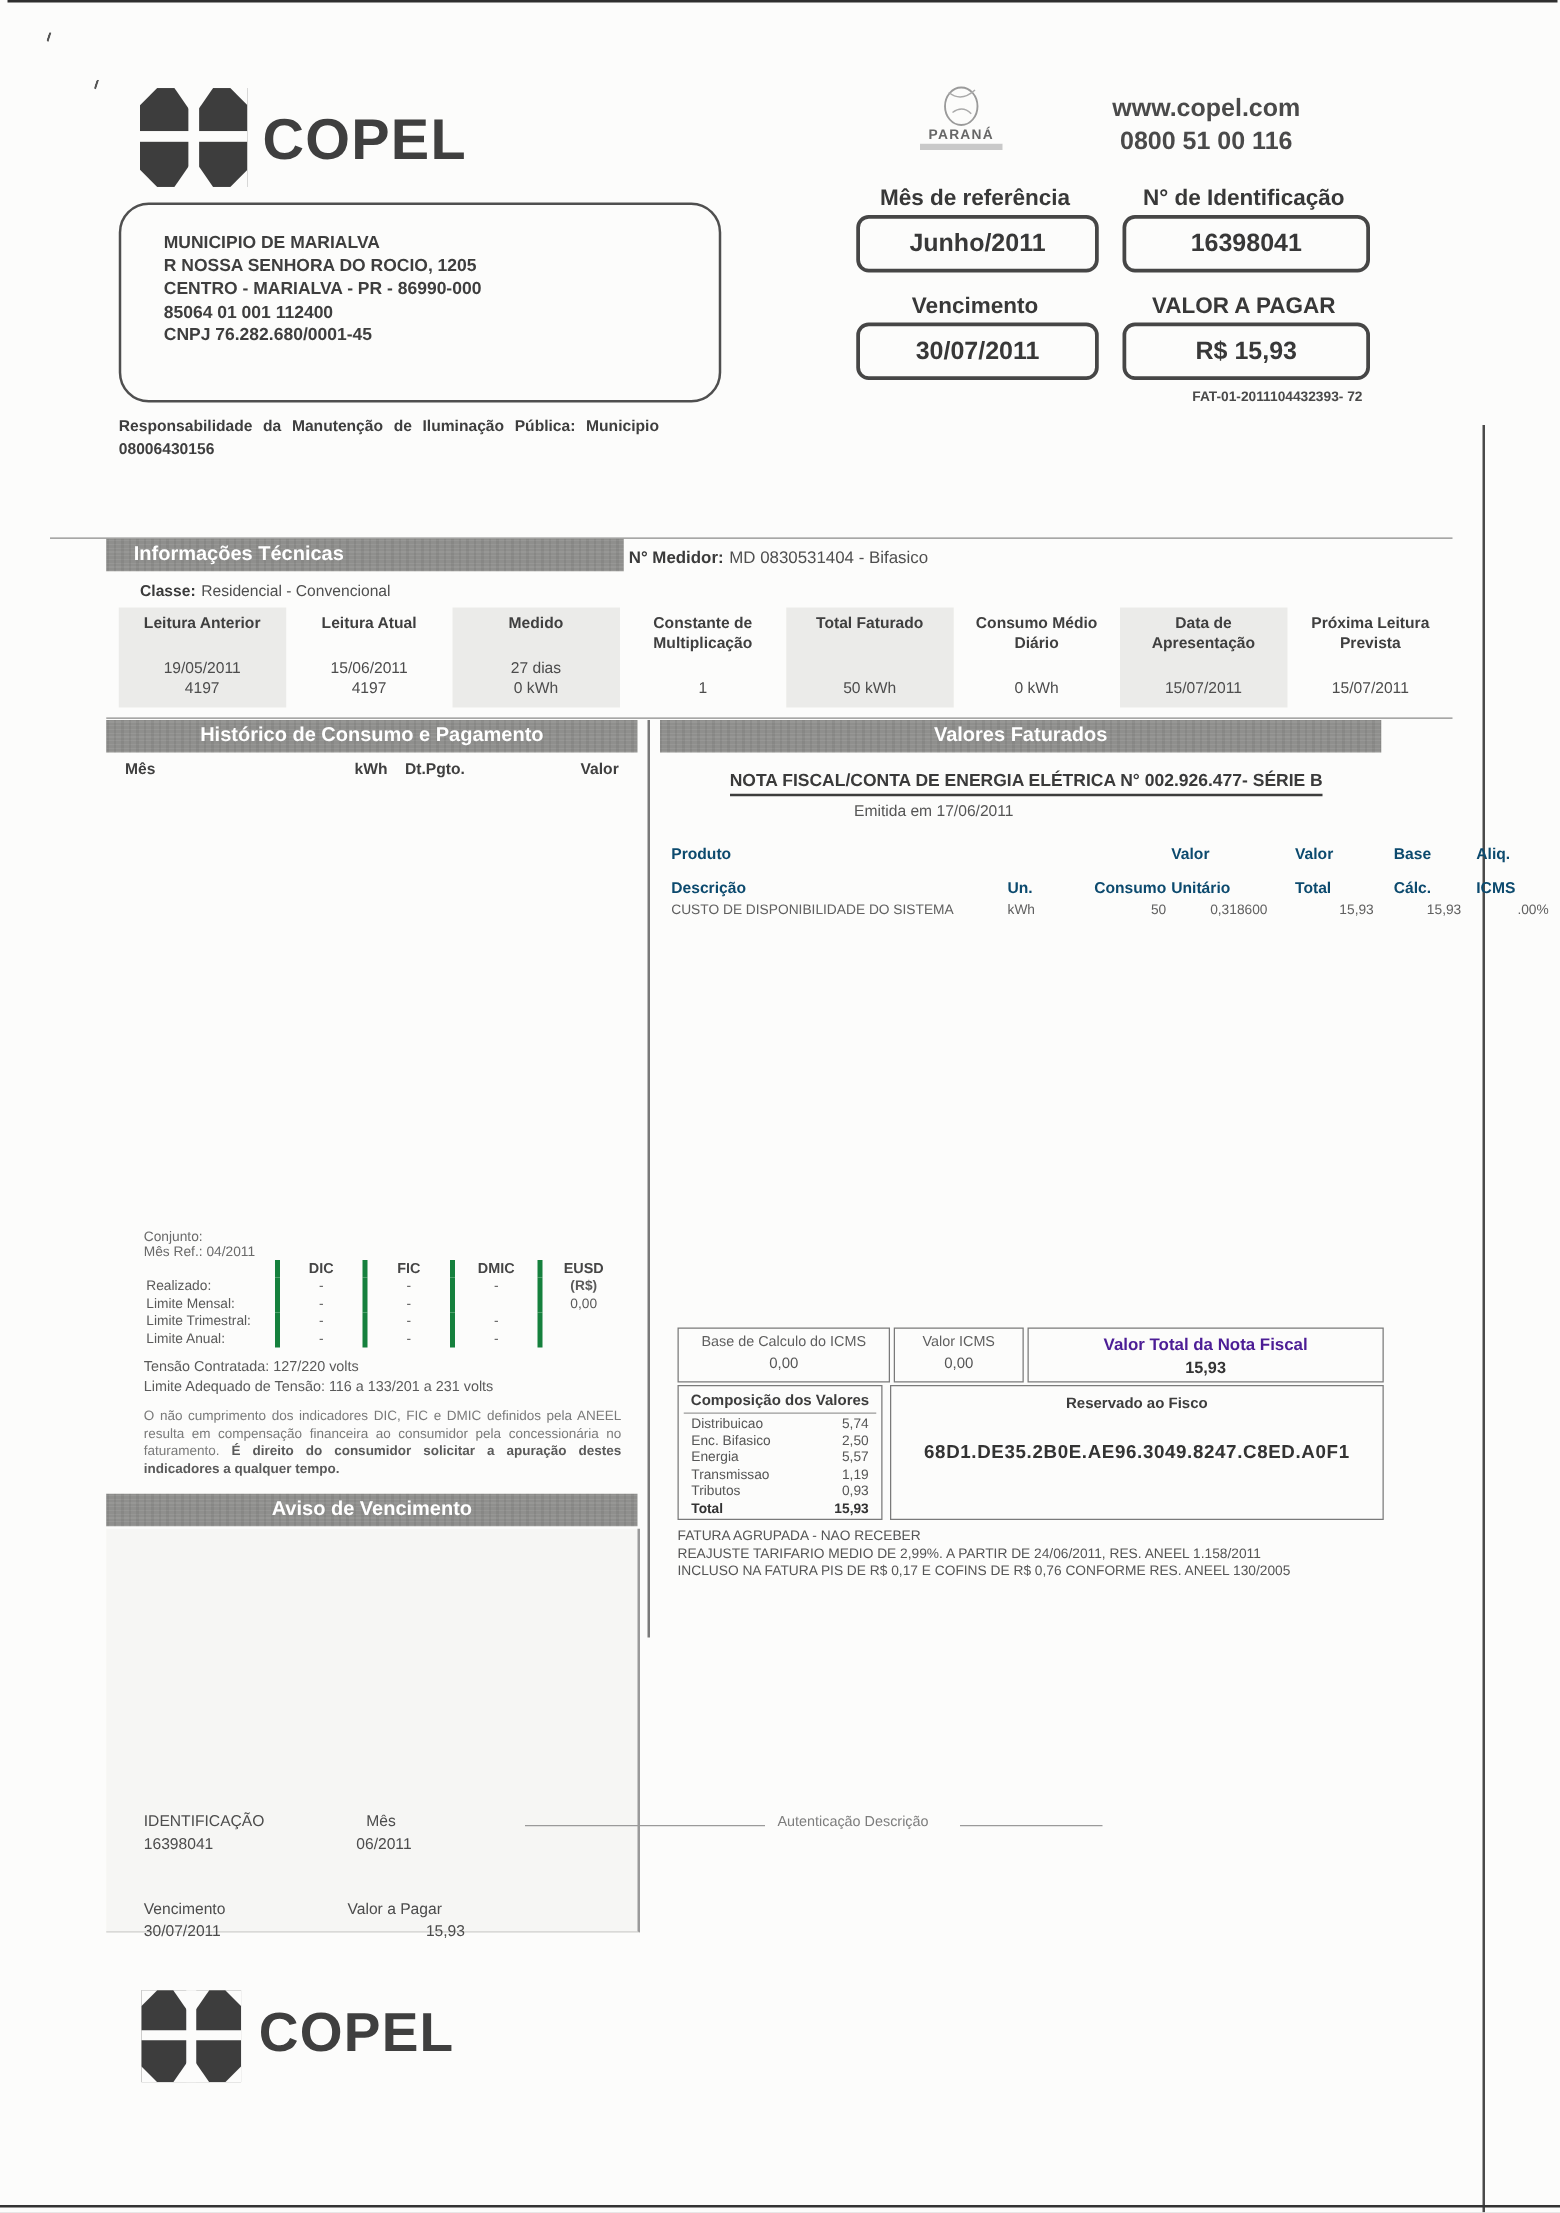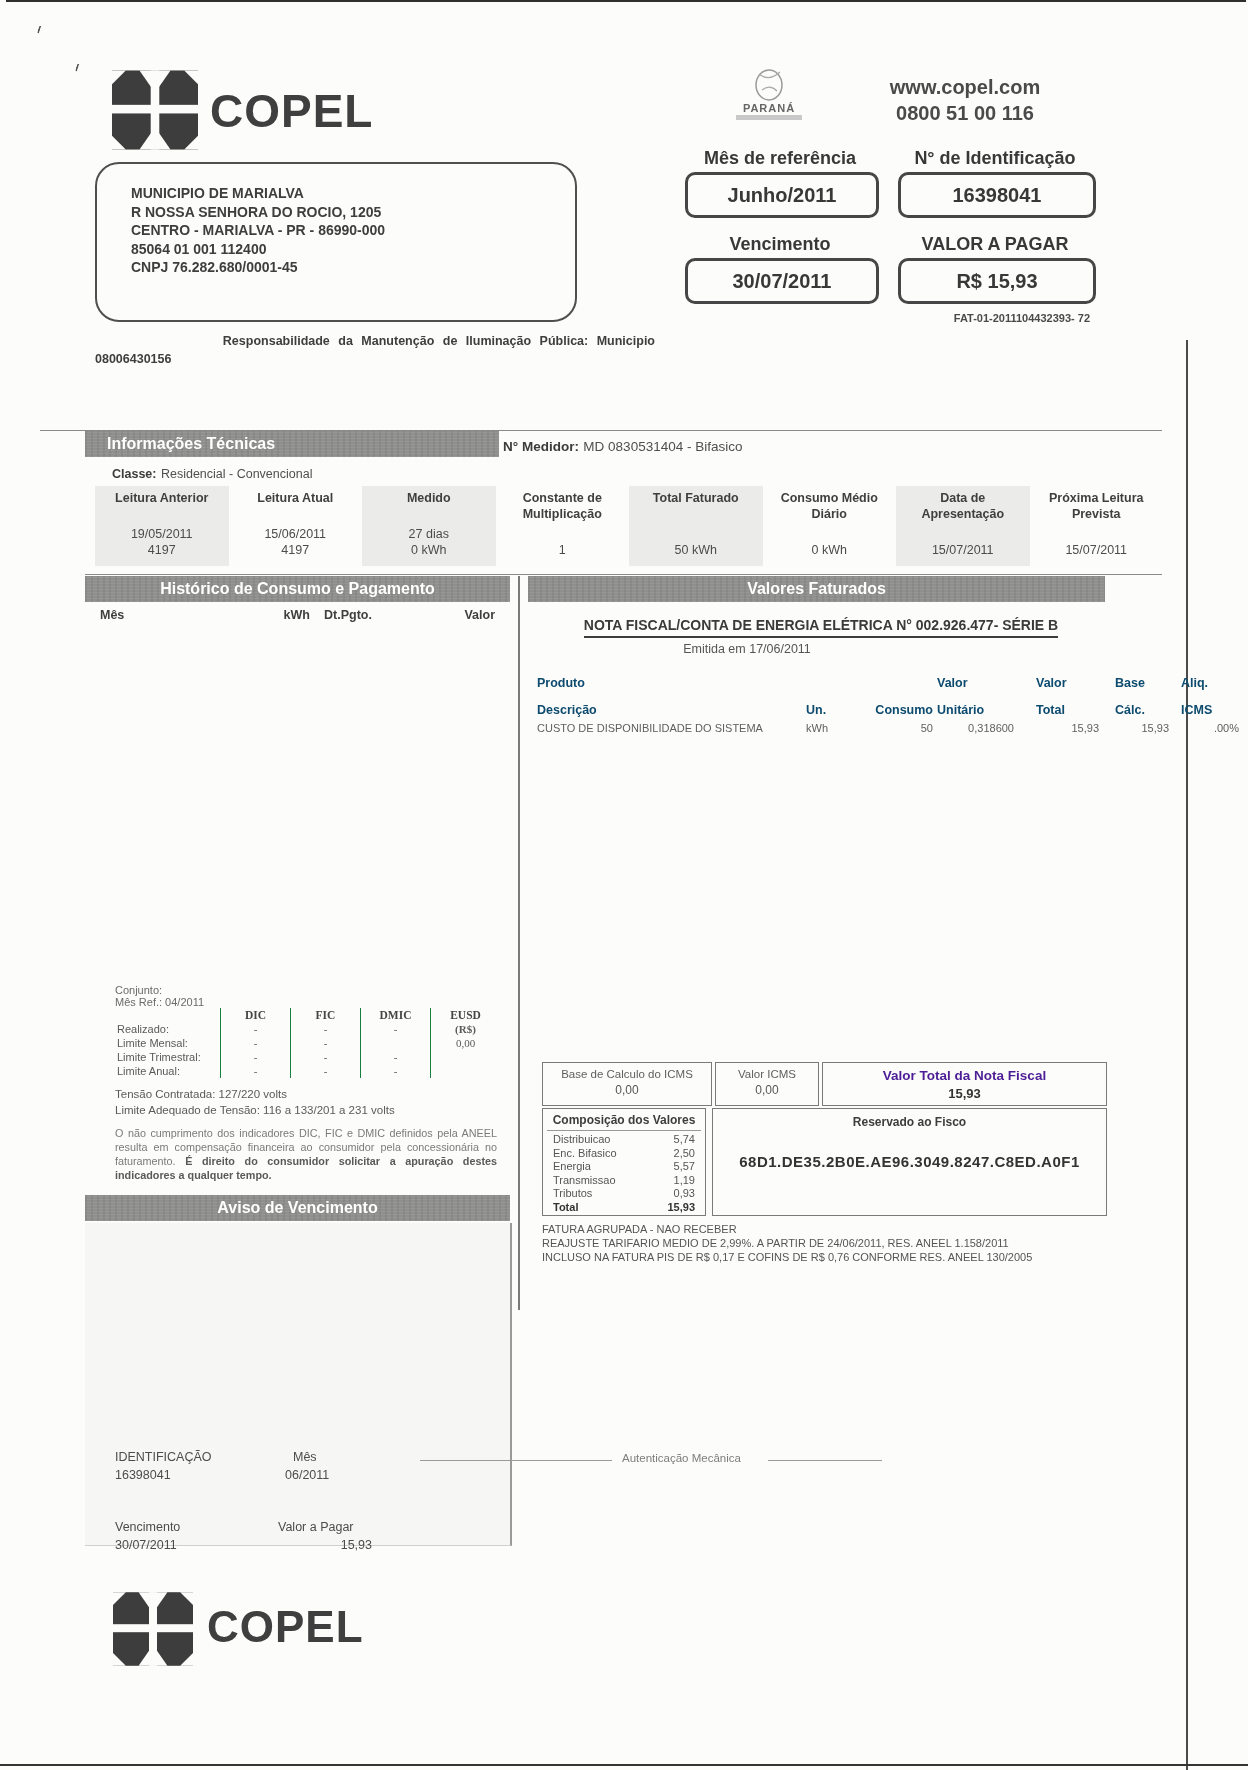--- a/index.html
+++ b/index.html
@@ -22,21 +22,21 @@
   .contact{font-size:20px;font-weight:bold;color:#4a4a4a;line-height:26px;text-align:center;}
   .parana-name{font-size:11px;font-weight:bold;color:#666;letter-spacing:1px;text-align:center;}
   .parana-sub{height:5px;background:#c9c9c9;margin-top:1px;}
   
   .custbox{border:2px solid #4f4f4f;border-radius:24px;}
   .custline{font-size:14px;font-weight:bold;color:#3e3e3e;line-height:18.5px;}
   .sumlabel{font-size:18px;font-weight:bold;color:#383838;text-align:center;}
   .sumbox{border:3px solid #464646;border-radius:10px;display:flex;align-items:center;justify-content:center;
           font-size:20px;font-weight:bold;color:#383838;}
   .fat{font-size:11px;font-weight:bold;color:#4a4a4a;}
-  .resp{font-size:12.5px;font-weight:bold;color:#3e3e3e;text-align:right;}
+  .resp{font-size:12.5px;font-weight:bold;color:#3e3e3e;}
   
   .bar{height:26px;background:#8f8f8d;color:#fff;font-weight:bold;font-size:16px;line-height:26px;
        background-image:repeating-linear-gradient(90deg, rgba(0,0,0,.06) 0 2px, transparent 2px 6px),
                         repeating-linear-gradient(0deg, rgba(255,255,255,.07) 0 1px, transparent 1px 3px);}
   .hline{position:absolute;height:1px;background:#8a8a8a;}
   .vline{position:absolute;width:2px;background:#7a7a7a;}
   .inline-label{font-size:13.5px;font-weight:bold;color:#3b3b3b;}
   .inline-value{font-size:13.5px;color:#4f4f4f;}
   
   .ttable{position:absolute;left:95px;top:486px;width:1068px;display:flex;}
@@ -52,21 +52,21 @@
   .emitida{font-size:12.5px;color:#555;}
   .pgrid{position:absolute;left:537px;top:664px;width:604px;display:grid;
          grid-template-columns:265px 45px 78px 95px 75px 62px 58px;column-gap:4px;}
   .ph{font-size:12.5px;font-weight:bold;color:#0c4a6e;line-height:15px;margin-top:12px;}
   .pv{font-size:11px;color:#606060;padding-top:4px;white-space:nowrap;overflow:hidden;}
   
   .qsmall{font-size:11px;color:#6a6a6a;line-height:12px;}
   .qgrid{position:absolute;left:115px;top:1008px;display:grid;grid-template-columns:105px 70px 70px 70px 70px;}
   .qc{font-size:11px;color:#5a5a5a;line-height:14px;padding:0 2px;}
   .qh{font-weight:bold;color:#454545;text-align:center;font-size:11.5px;}
-  .vb{border-left:1px solid #15803d;font-family:Liberation Serif, serif;}
+  .vb{border-left:4px solid #15803d;}
   .qtext{font-size:11.5px;color:#5a5a5a;}
   .qnote{font-size:10.8px;color:#7a7a7a;line-height:14px;text-align:justify;}
   .qnote .nb{font-weight:bold;color:#5a5a5a;}
   
   .fbox{position:absolute;border:1.5px solid #7a7a7a;}
   .flabel{font-size:11.5px;color:#5f5f5f;text-align:center;padding-top:5px;}
   .fvalue{font-size:12px;color:#555;text-align:center;padding-top:3px;}
   .totlabel{font-size:13.5px;font-weight:bold;color:#4c1d95;text-align:center;padding-top:5px;}
   .totvalue{font-size:13px;font-weight:bold;color:#333;text-align:center;padding-top:3px;}
   .comp-title{font-size:12px;font-weight:bold;color:#3d3d3d;text-align:center;padding:4px 0 3px;border-bottom:1px solid #999;margin:0 4px;}
@@ -335,21 +335,21 @@
     <div class="fisco-code" style="padding-top:24px;">68D1.DE35.2B0E.AE96.3049.8247.C8ED.A0F1</div>
   </div>
 
   <div class="abs fnotes" style="left:542px;top:1222px;width:600px;">
     <div>FATURA AGRUPADA - NAO RECEBER</div>
     <div>REAJUSTE TARIFARIO MEDIO DE 2,99%. A PARTIR DE 24/06/2011, RES. ANEEL 1.158/2011</div>
     <div>INCLUSO NA FATURA PIS DE R$ 0,17 E COFINS DE R$ 0,76 CONFORME RES. ANEEL 130/2005</div>
   </div>
 
   <div class="dashline" style="left:420px;top:1460px;width:192px;"></div>
-  <div class="abs auth" style="left:622px;top:1452px;">Autenticação Mecânica</div>
+  <div class="abs auth" style="left:622px;top:1452px;">Autenticação Descrição</div>
   <div class="dashline" style="left:768px;top:1460px;width:114px;"></div>
 
   <div class="abs stub-label" style="left:115px;top:1448px;">IDENTIFICAÇÃO</div>
   <div class="abs stub-label" style="left:115px;top:1466px;">16398041</div>
   <div class="abs stub-label" style="left:293px;top:1448px;">Mês</div>
   <div class="abs stub-label" style="left:285px;top:1466px;">06/2011</div>
 
   <div class="abs stub-label" style="left:115px;top:1518px;">Vencimento</div>
   <div class="abs stub-label" style="left:115px;top:1536px;">30/07/2011</div>
   <div class="abs stub-label" style="left:278px;top:1518px;">Valor a Pagar</div>

